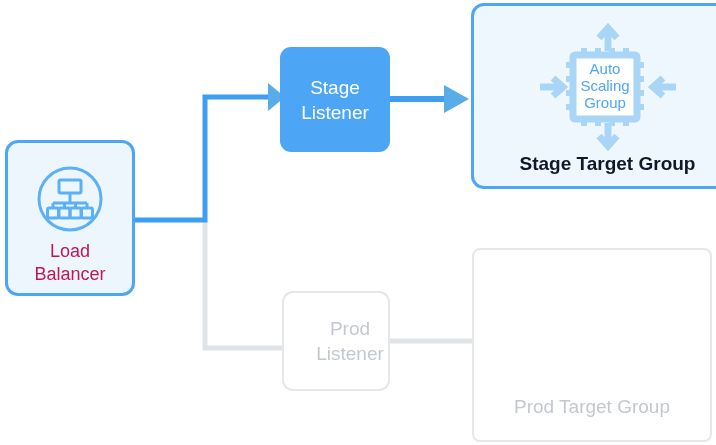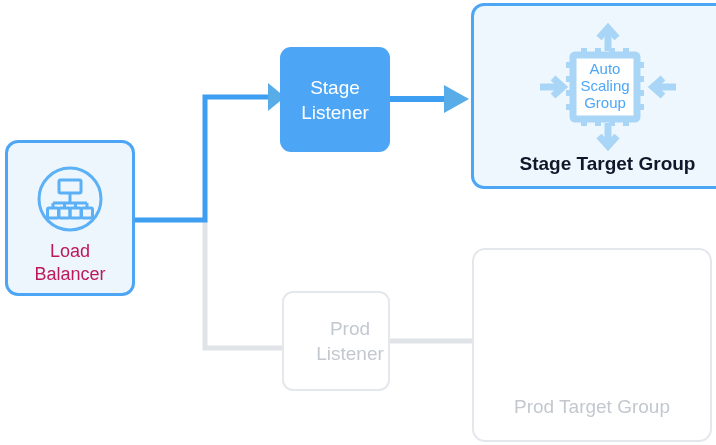--- a/index.html
+++ b/index.html
@@ -120,21 +120,21 @@
   }
 
   
   #prod-target-group {
     left: 472px;
     top: 248px;
     width: 240px;
     height: 194px;
     background: #ffffff;
     border: 2px solid #e4e7eb;
-    border-radius: 13px;
+    border-radius: 8px;
     display: flex;
     flex-direction: column;
     align-items: center;
     justify-content: flex-end;
     padding-bottom: 22px;
   }
   #prod-target-group .node-label {
     color: #c3c8cf;
     font-size: 19px;
     text-align: center;

